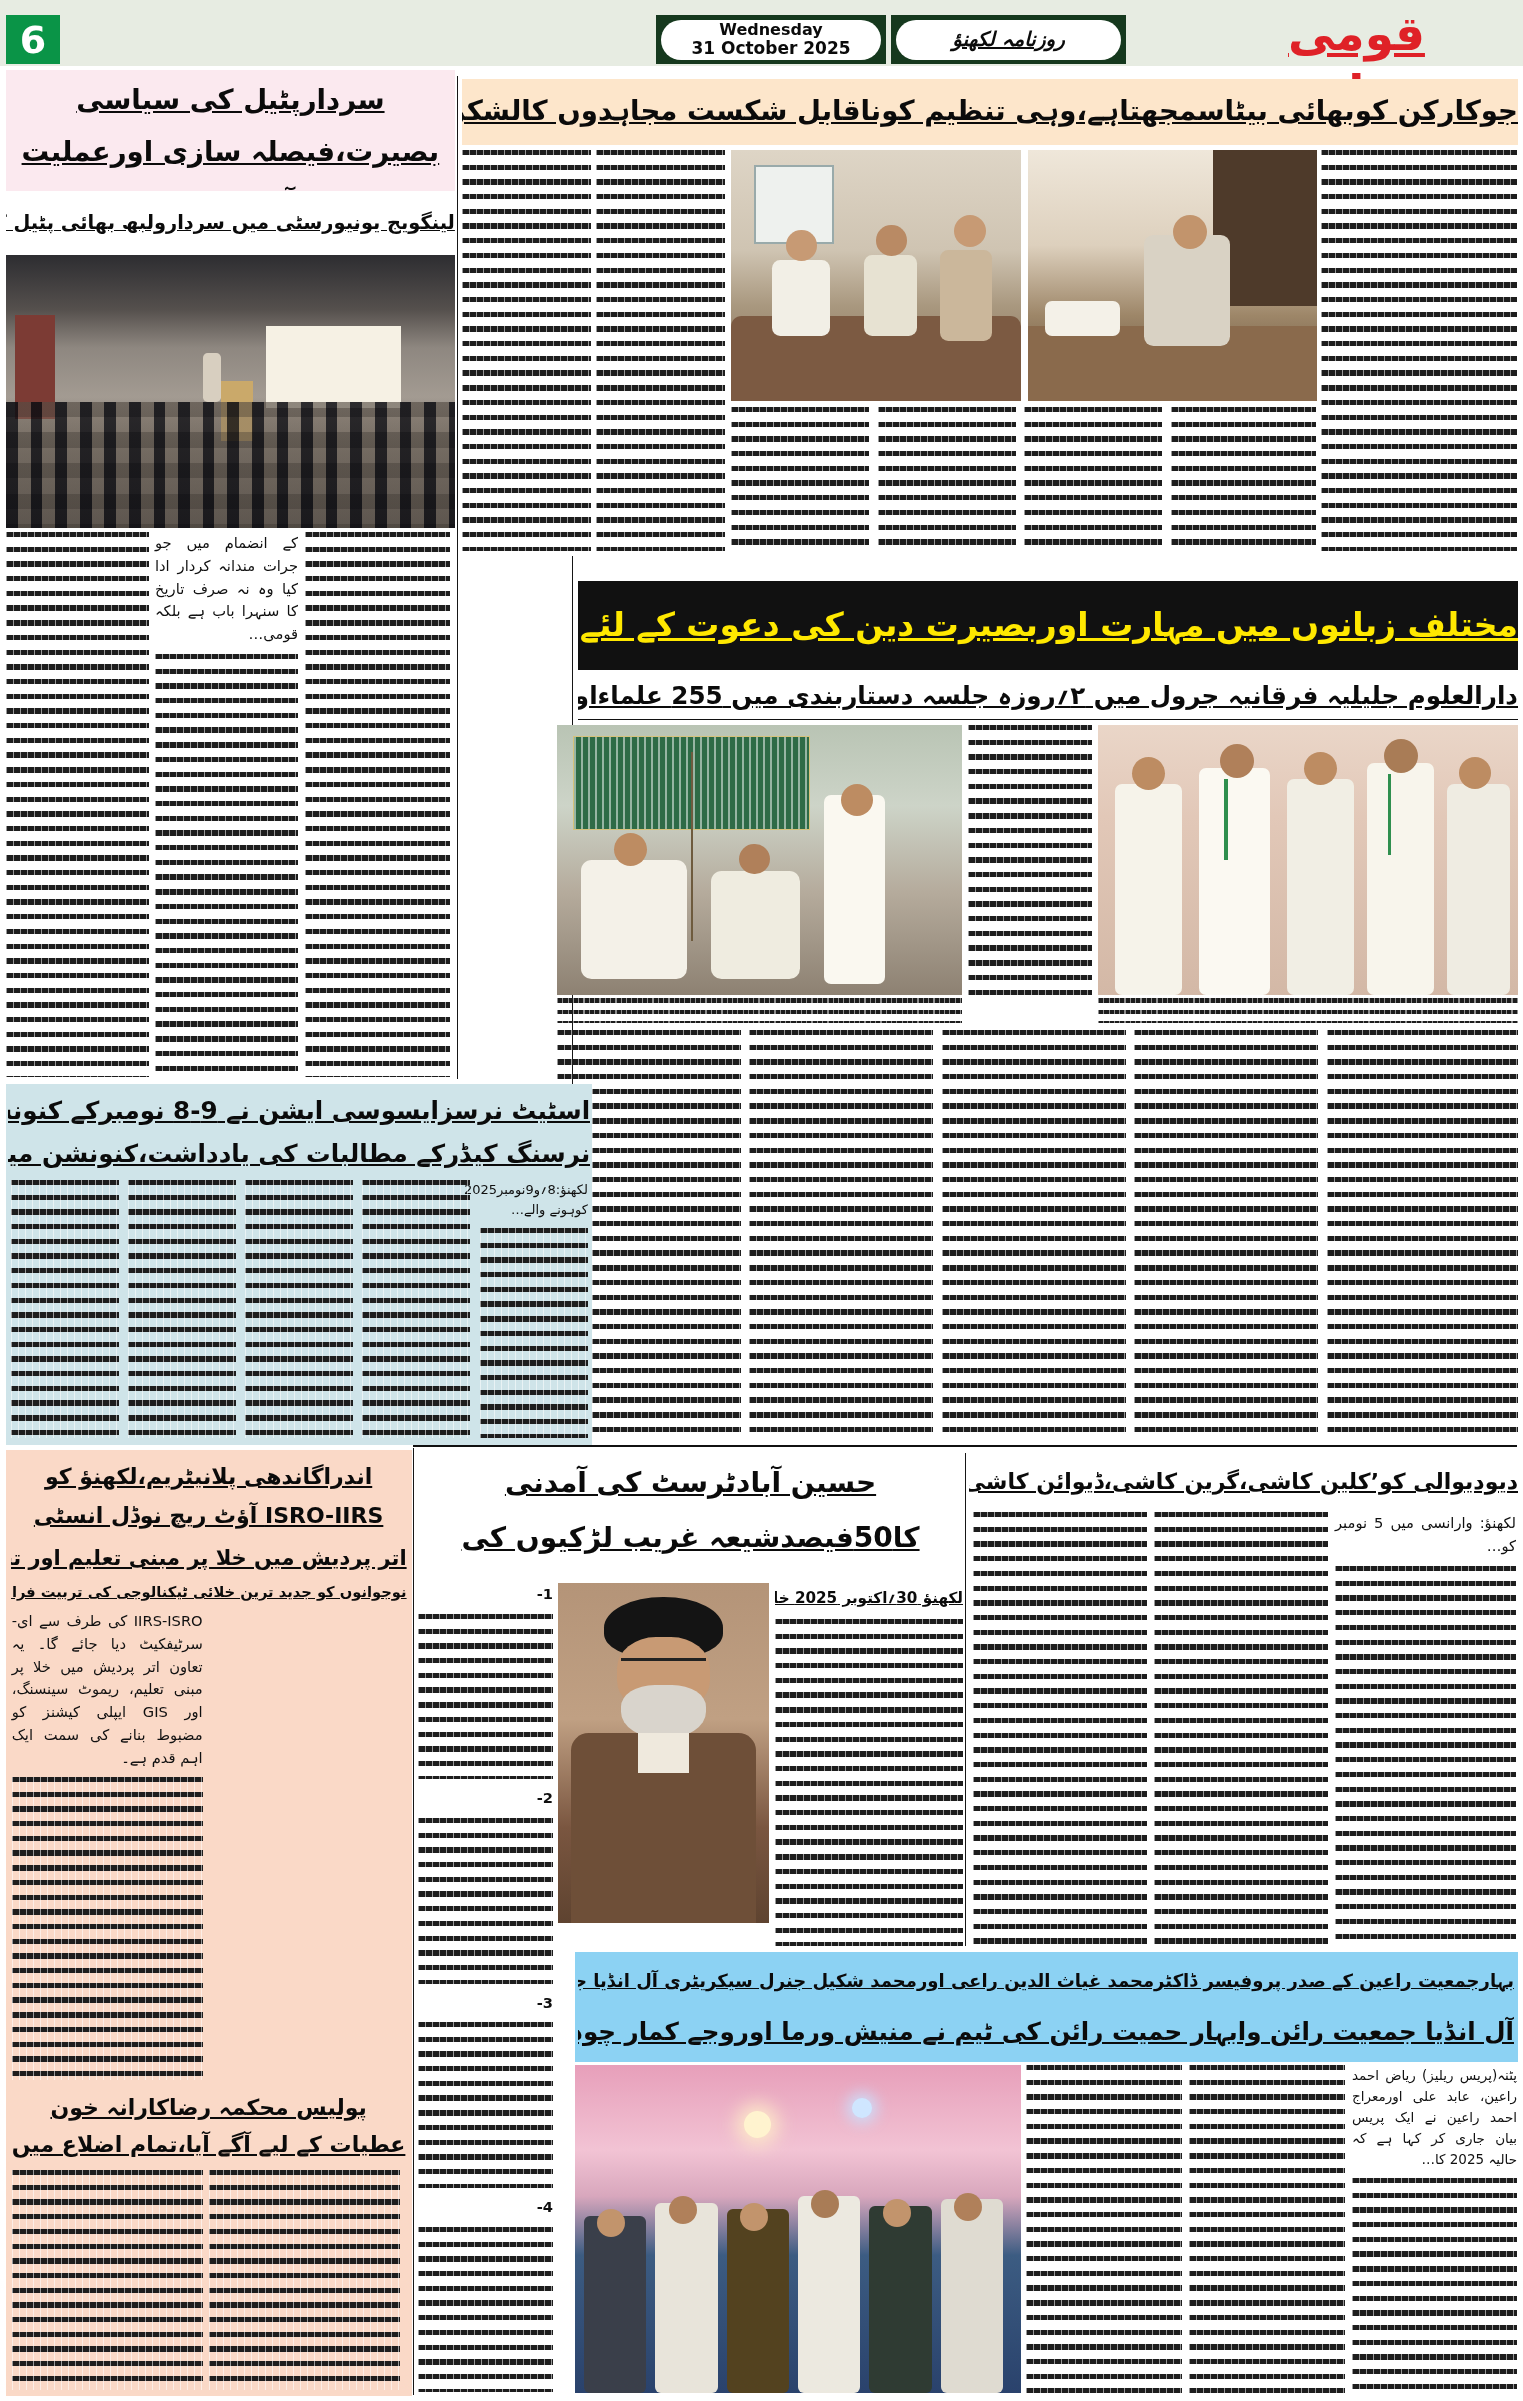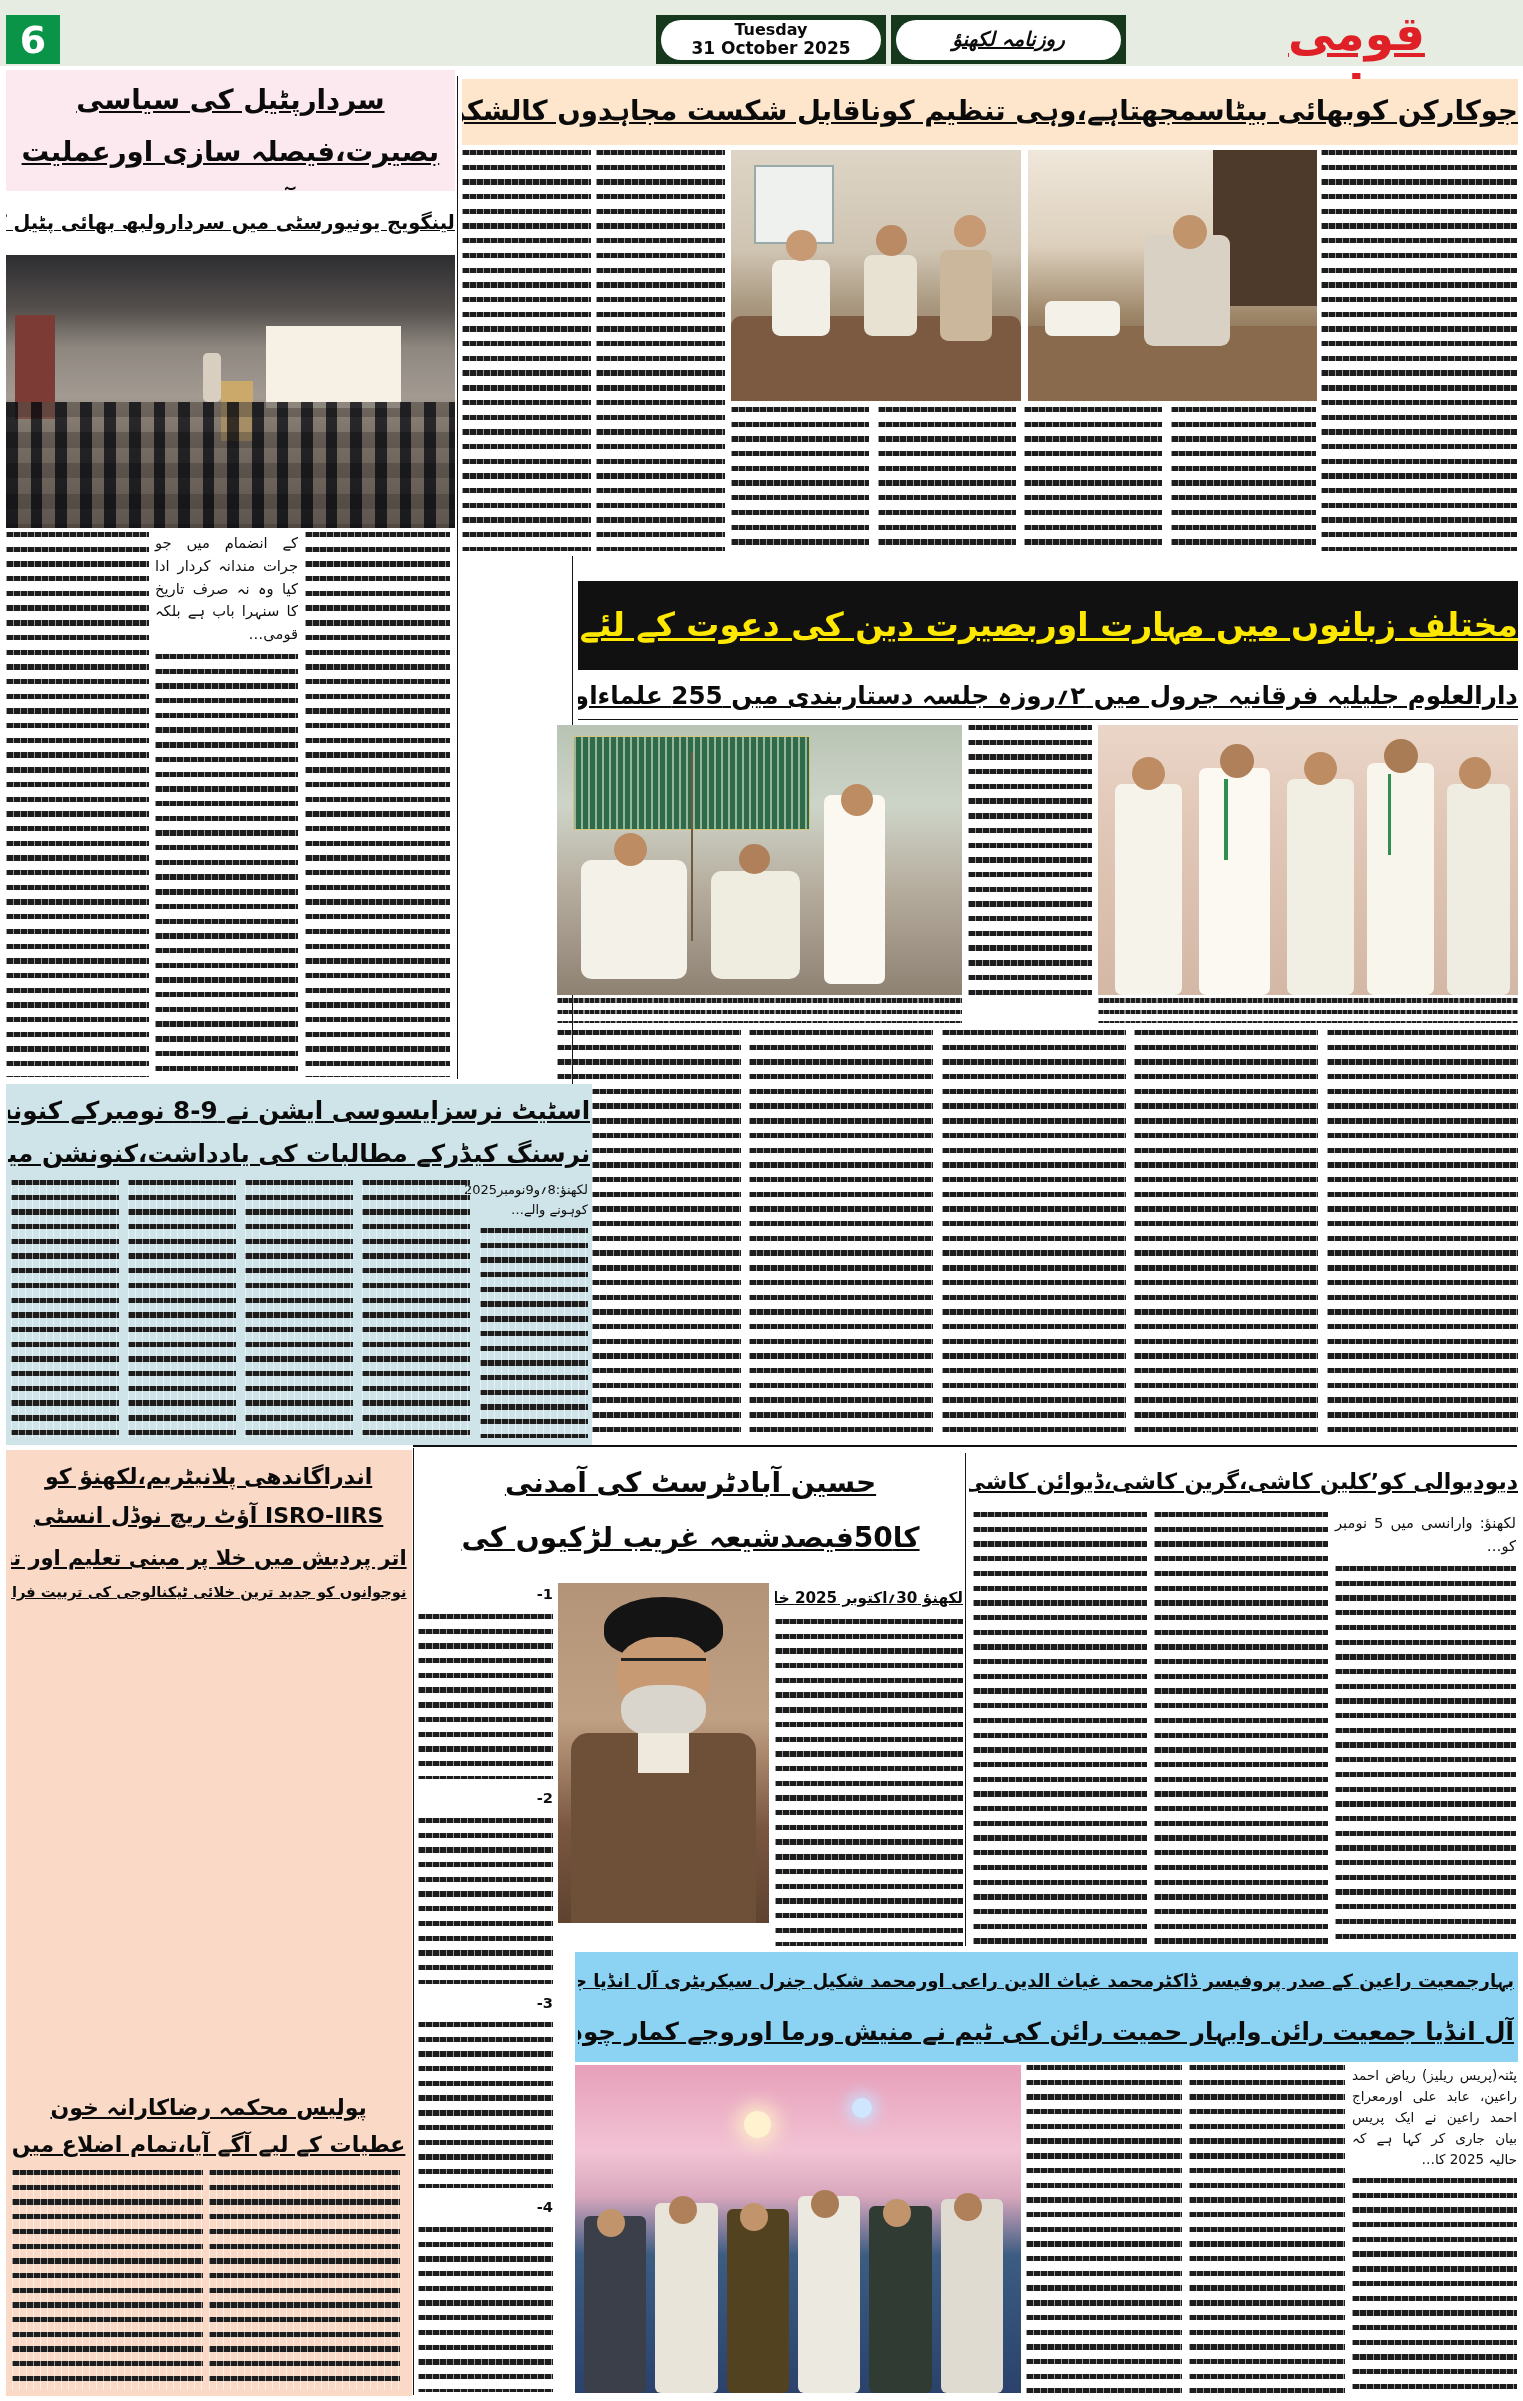--- a/index.html
+++ b/index.html
@@ -34,21 +34,21 @@
   <div class="abs" style="left:0;top:0;width:1524px;height:66px;background:#e7ece2;"></div>
 
   <div class="abs" style="left:5.9px;top:15.2px;width:54px;height:49px;background:#0a9447;color:#fff;
               font-size:38px;font-weight:bold;display:flex;align-items:center;justify-content:center;">
     <span>6</span>
   </div>
 
 
   <div class="abs" style="left:656px;top:15.2px;width:230px;height:49px;background:#16391e;padding:4.7px;box-sizing:border-box;">
     <div class="pill">
-      <div style="font-size:16px;font-weight:bold;">Tuesday</div>
+      <div style="font-size:16px;font-weight:bold;">Wednesday</div>
       <div style="font-size:17px;font-weight:bold;">31 October 2025</div>
     </div>
   </div>
 
   <div class="abs" style="left:891px;top:15.2px;width:235px;height:49px;background:#16391e;padding:4.7px;box-sizing:border-box;">
     <div class="pill ur" style="font-size:20px;font-weight:bold;font-style:italic;">روزنامہ لکھنؤ</div>
   </div>
 
   <div class="abs ur" style="left:1196px;top:3.5px;width:321px;height:59px;color:#df2127;font-size:47px;font-weight:bold;
               text-align:center;line-height:59px;">قومی صحافت</div>
@@ -178,20 +178,24 @@
   <div class="abs tx" style="left:245px;top:1180px;width:108px;height:258px;"></div>
   <div class="abs tx" style="left:128px;top:1180px;width:108px;height:258px;"></div>
   <div class="abs tx" style="left:10.6px;top:1180px;width:108px;height:258px;"></div>
 
   <div class="abs" style="left:5.9px;top:1450px;width:406px;height:946px;background:#fad9c7;"></div>
 
   <div class="abs ur hl" style="left:10.6px;top:1458px;width:396px;height:81px;font-size:22px;line-height:1.75;overflow:hidden;">اندراگاندھی پلانیٹریم،لکھنؤ کو ISRO-IIRS آؤٹ ریچ نوڈل انسٹی ٹیوٹ کے طور پر تسلیم کیا گیا</div>
   <div class="abs ur hl" style="left:10.6px;top:1541px;width:396px;height:35px;font-size:21px;line-height:35px;white-space:nowrap;overflow:hidden;">اتر پردیش میں خلا پر مبنی تعلیم اور تحقیق کی نئی سمت</div>
   <div class="abs ur hl" style="left:10.6px;top:1579px;width:396px;height:26px;font-size:14.7px;line-height:26px;white-space:nowrap;overflow:hidden;">نوجوانوں کو جدید ترین خلائی ٹیکنالوجی کی تربیت فراہم کرنے کے لیے ریاستی حکومت کا اقدام</div>
 
+  <div class="bodycol" style="left:11.7px;top:1610px;width:191px;height:470px;">
+    <div class="lead reg">IIRS-ISRO کی طرف سے ای-سرٹیفکیٹ دیا جائے گا۔ یہ تعاون اتر پردیش میں خلا پر مبنی تعلیم، ریموٹ سینسنگ، اور GIS ایپلی کیشنز کو مضبوط بنانے کی سمت ایک اہم قدم ہے۔</div>
+    <div class="fill tx"></div>
+  </div>
 
   <div class="abs ur hl" style="left:10.6px;top:2089px;width:396px;height:75px;font-size:22px;line-height:1.7;overflow:hidden;">پولیس محکمہ رضاکارانہ خون عطیات کے لیے آگے آیا،تمام اضلاع میں پولیس افران خون کا عطیہ دیں گے</div>
 
   <div class="abs tx" style="left:209px;top:2170px;width:191px;height:220px;"></div>
   <div class="abs tx" style="left:11.7px;top:2170px;width:191px;height:220px;"></div>
 
   <div class="abs ur hl" style="left:418px;top:1456px;width:545px;height:117px;font-size:28px;line-height:1.95;overflow:hidden;">حسین آبادٹرسٹ کی آمدنی کا50فیصدشیعہ غریب لڑکیوں کی شادی وبچوں کی تعلیم پرخرچ ہو:مولاناسیف عباس</div>
 
   <div class="abs ur hl" style="left:775px;top:1583px;width:188px;height:30.5px;font-size:15.2px;line-height:30.5px;white-space:nowrap;overflow:hidden;">لکھنؤ 30؍اکتوبر 2025 خاندان</div>
   <div class="abs tx" style="left:775px;top:1619px;width:188px;height:327px;"></div>

